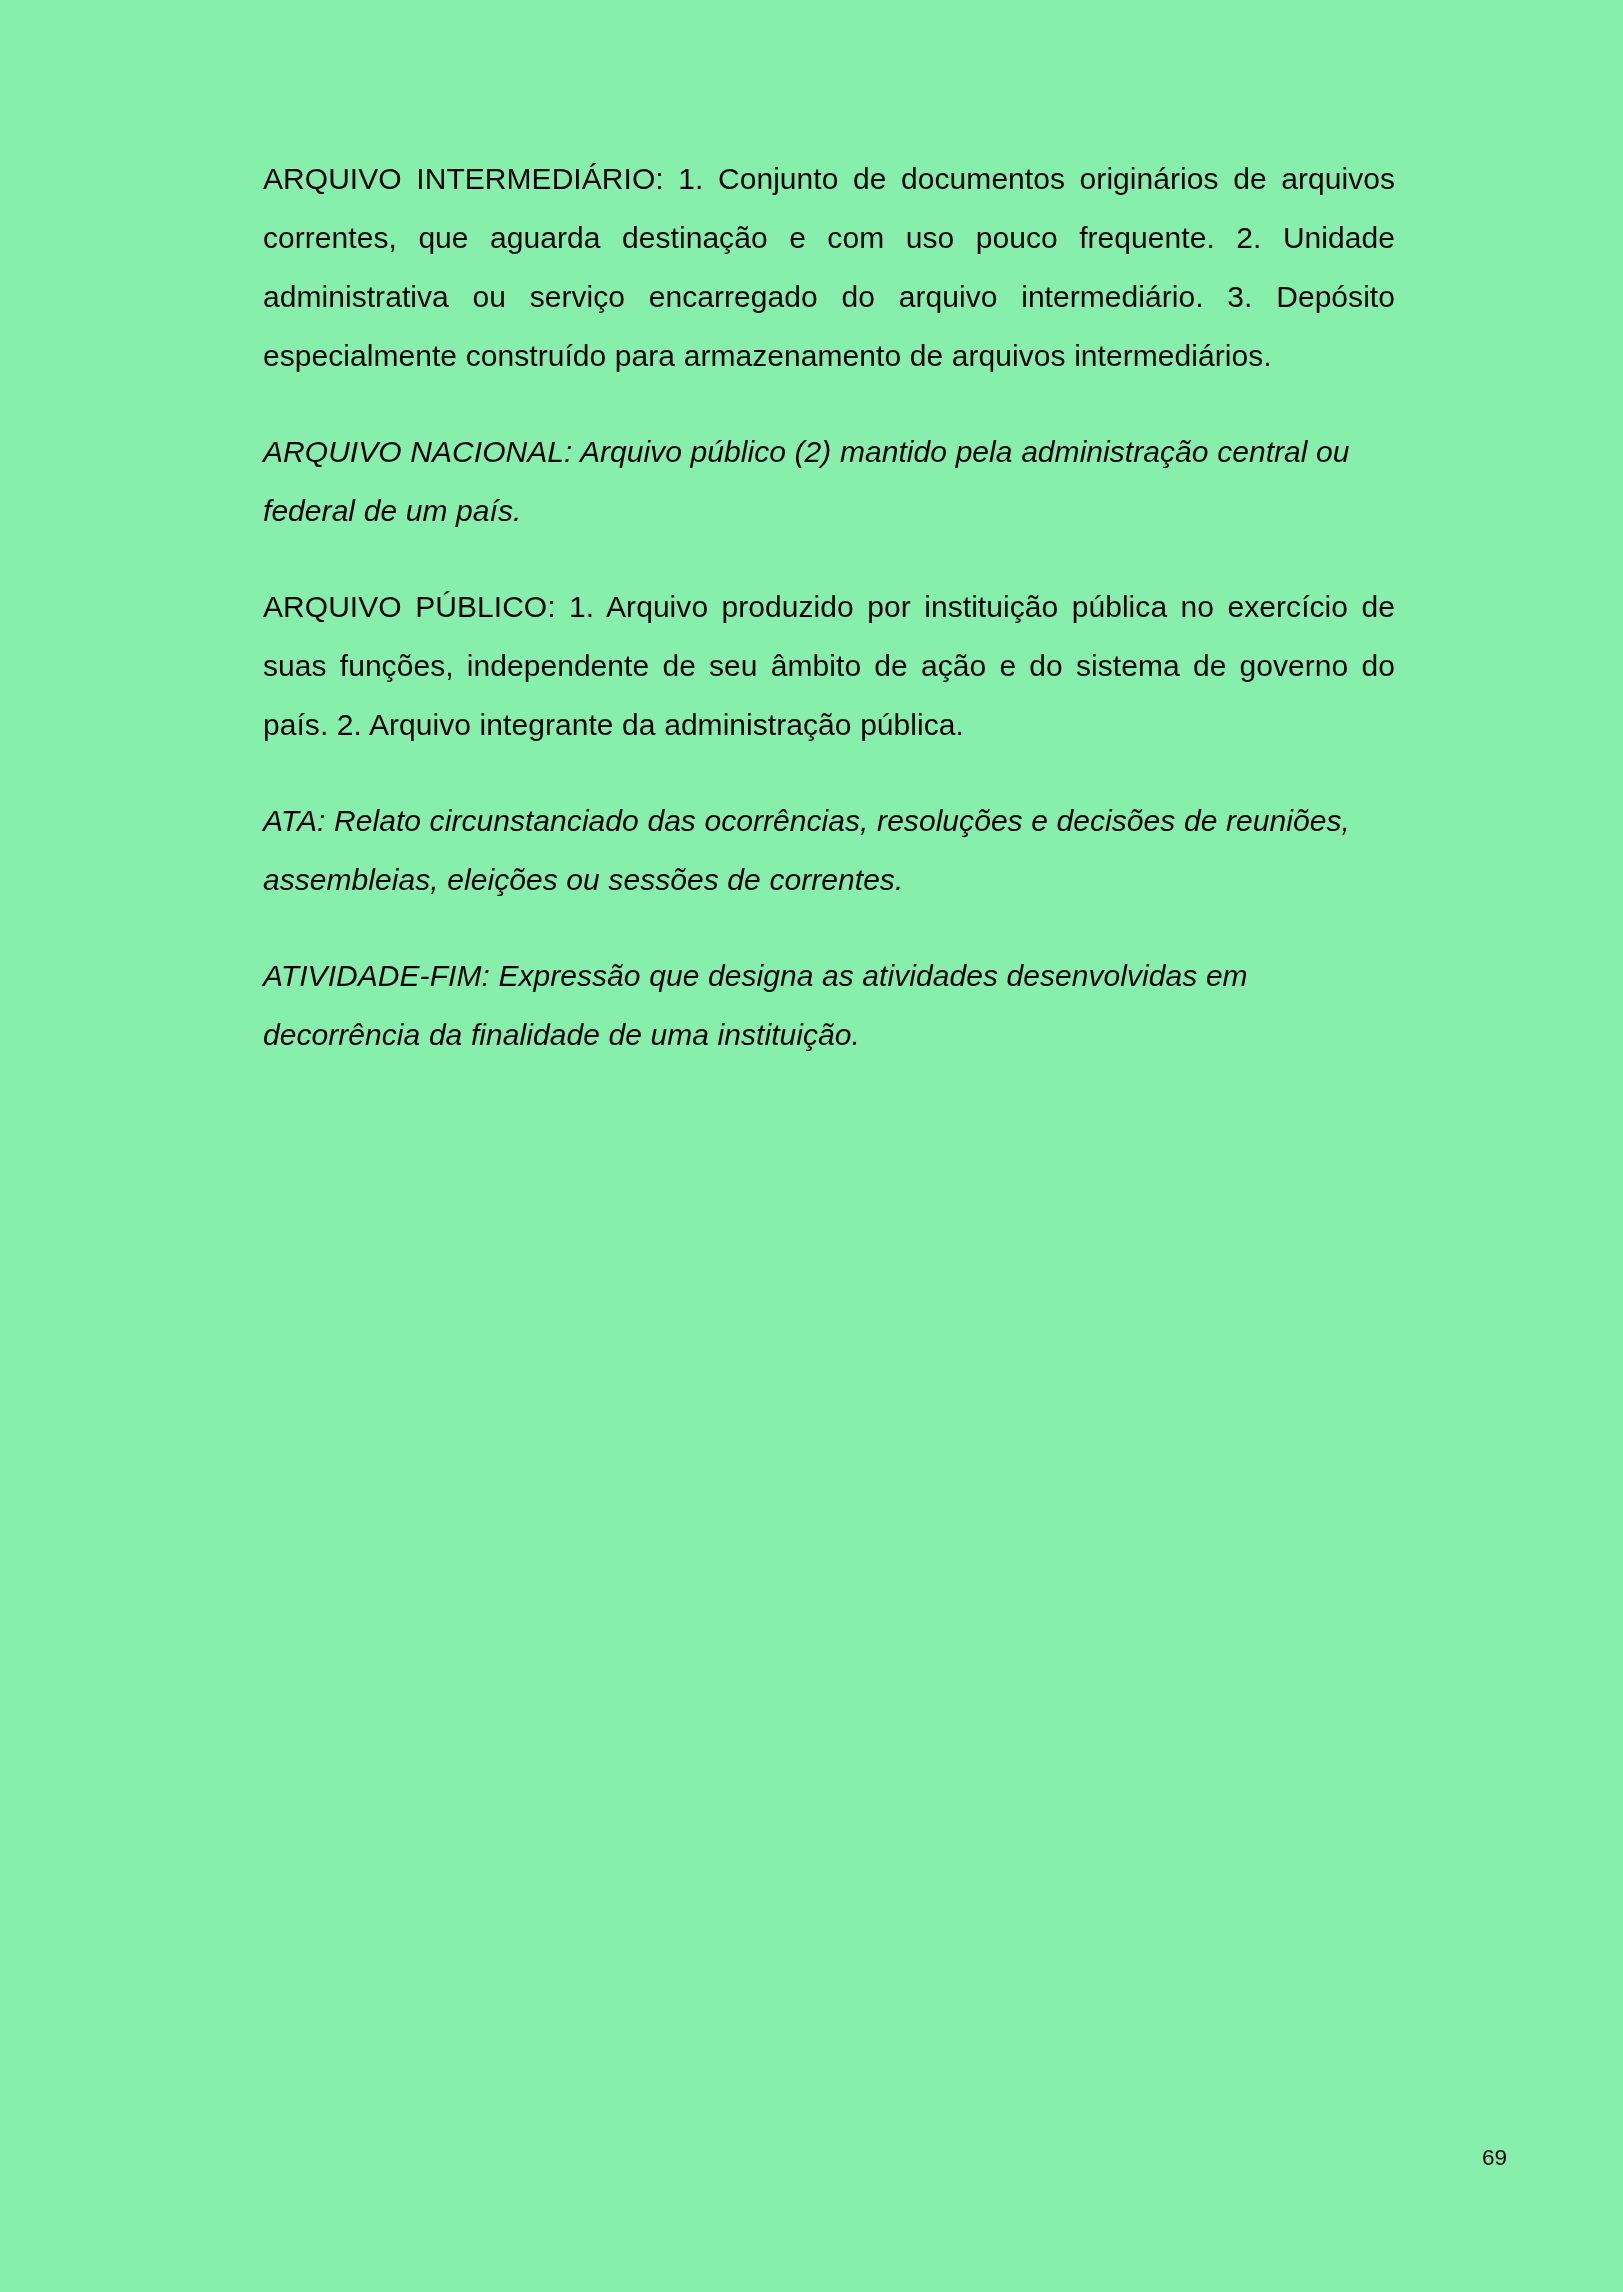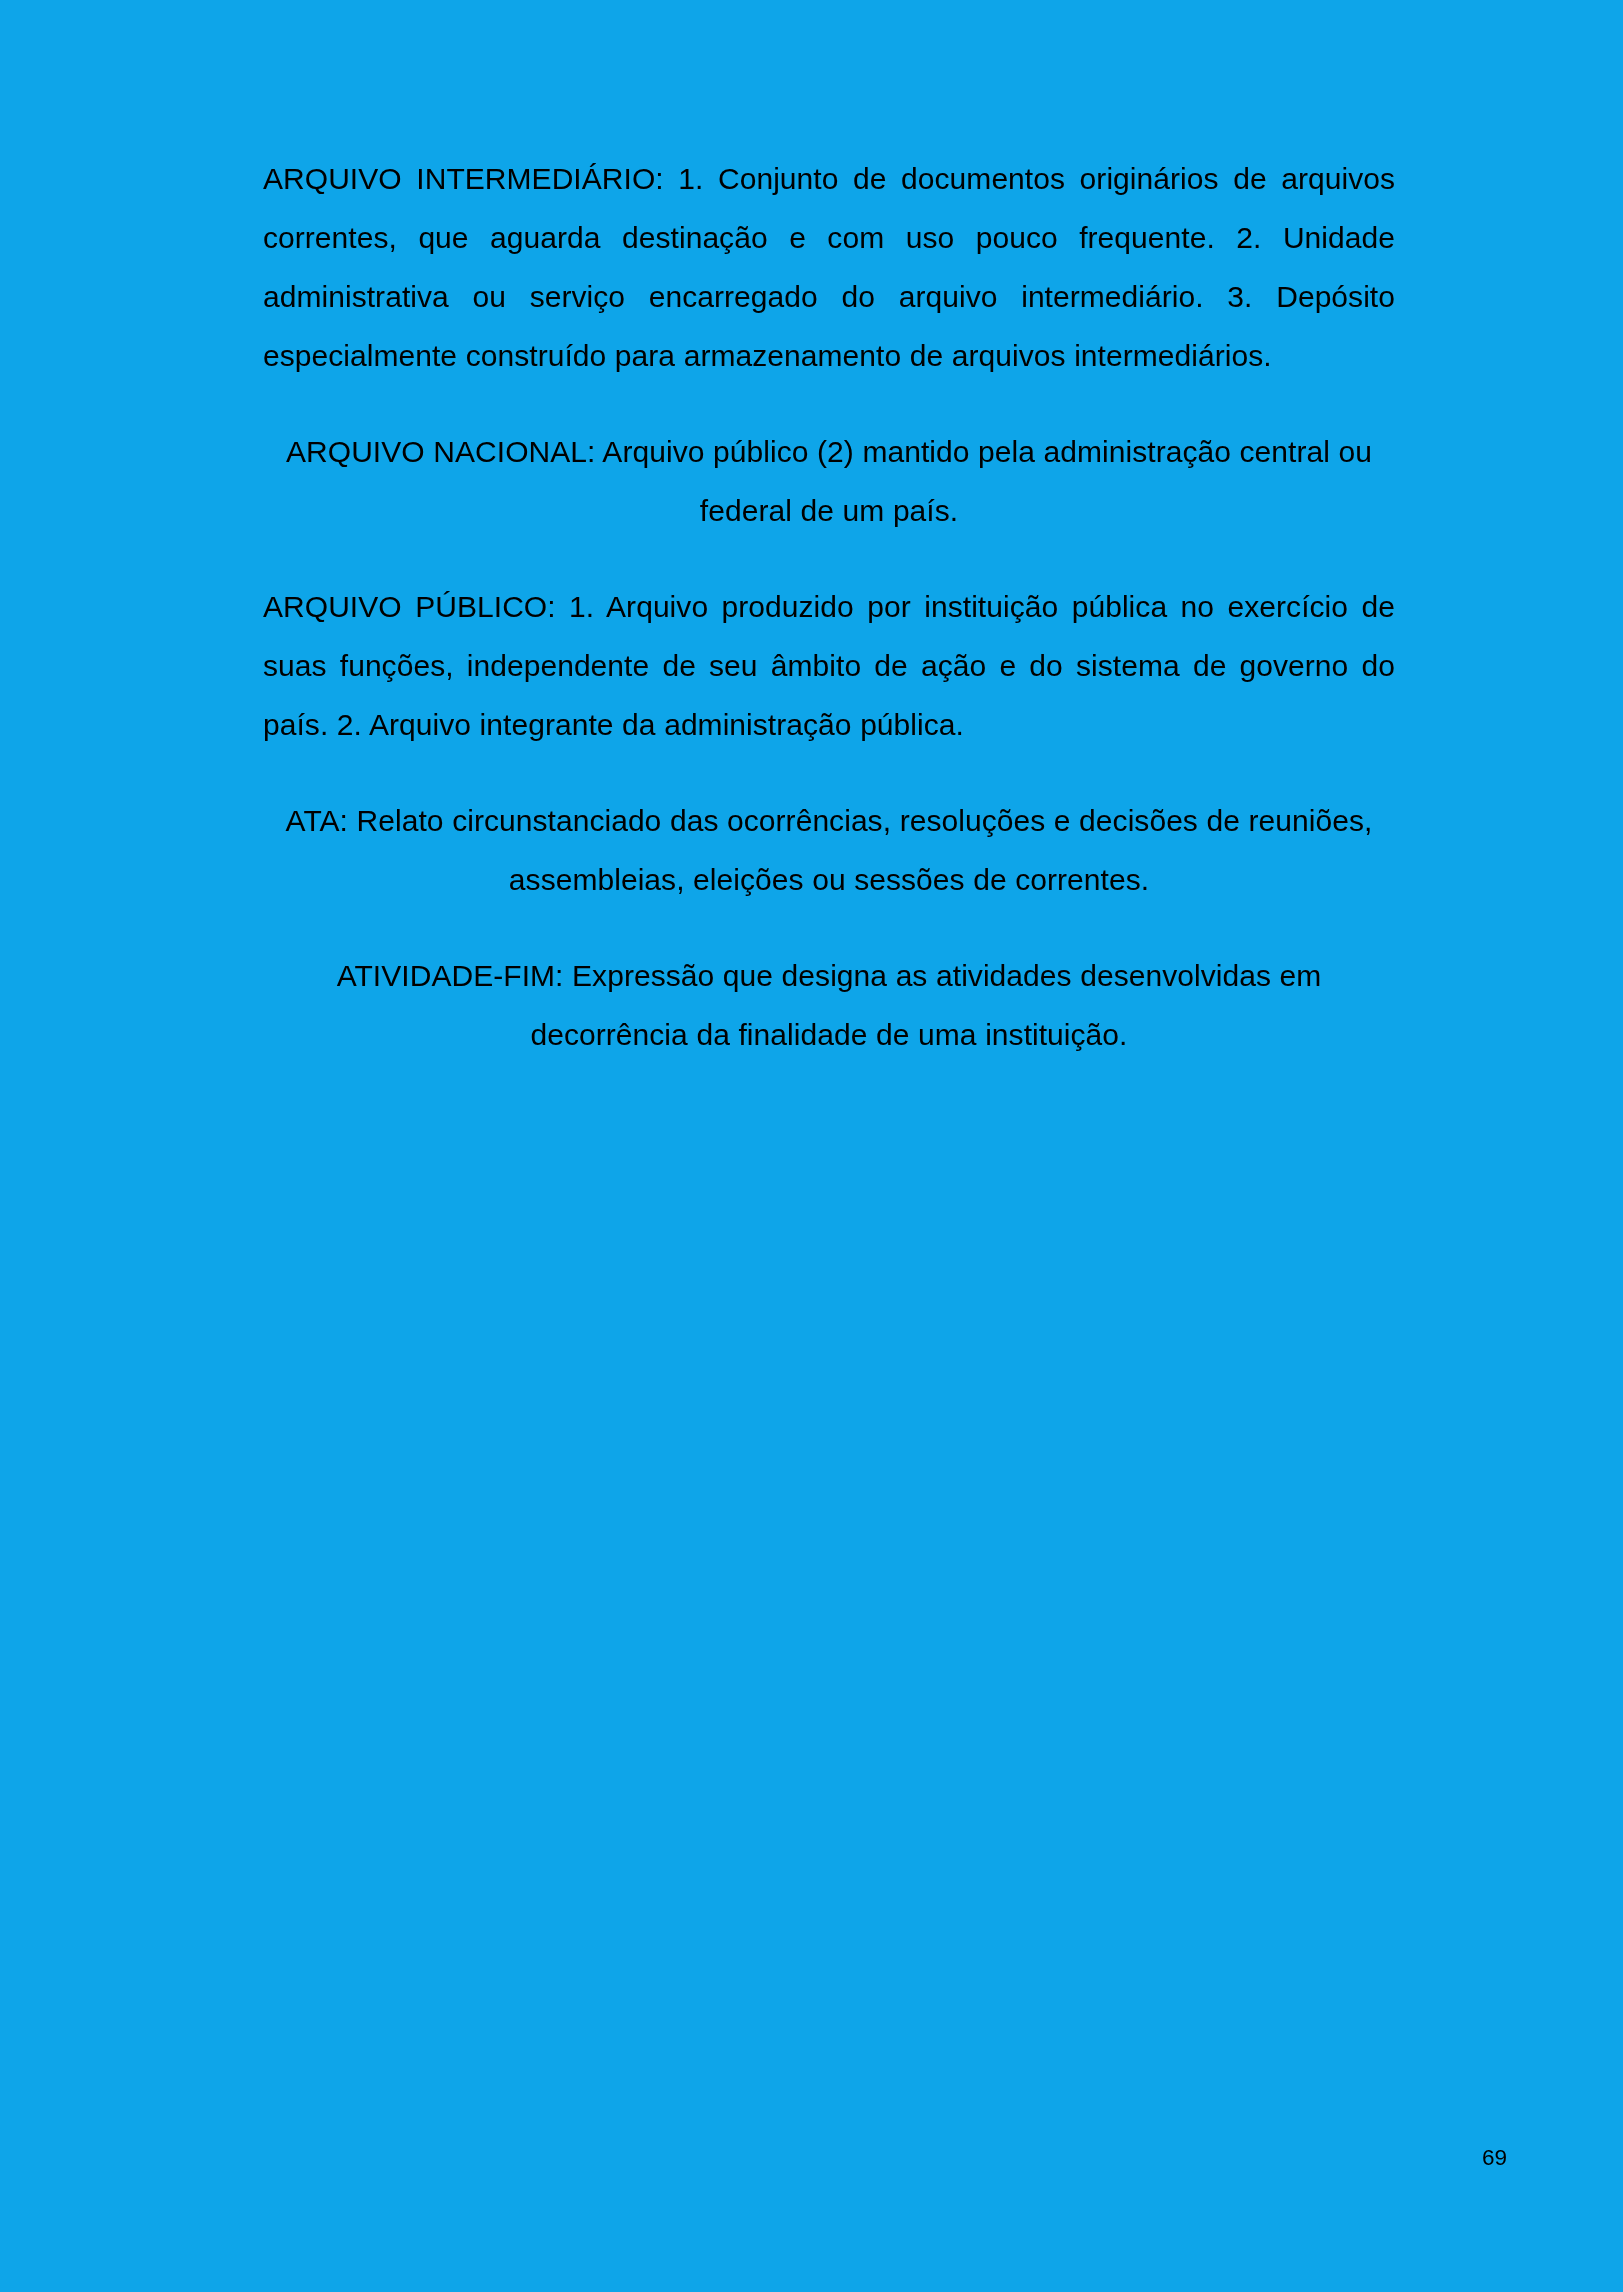--- a/index.html
+++ b/index.html
@@ -10,21 +10,21 @@
   }
   body {
     font-family: "Liberation Sans", "DejaVu Sans", sans-serif;
     color: #000000;
   }
   .page {
     position: relative;
     box-sizing: border-box;
     width: 1623px;
     height: 2293px;
-    background: #0ea5e9;
+    background: #86efac;
     margin: 0 auto;
     overflow: hidden;
   }
   .content {
     position: absolute;
     left: 263px;
     top: 149px;
     width: 1132px;
   }
   .para {
@@ -35,21 +35,22 @@
     letter-spacing: 0.05px;
     word-spacing: 0.2px;
     hyphens: none;
     -webkit-hyphens: none;
   }
   .para.justified {
     text-align: justify;
     text-align-last: left;
   }
   .para.left {
-    text-align: center;
+    text-align: left;
+    font-style: italic;
   }
   .para:last-child {
     margin-bottom: 0;
   }
   .page-number {
     position: absolute;
     right: 116px;
     top: 2145px;
     font-size: 22.5px;
     line-height: 25.5px;

